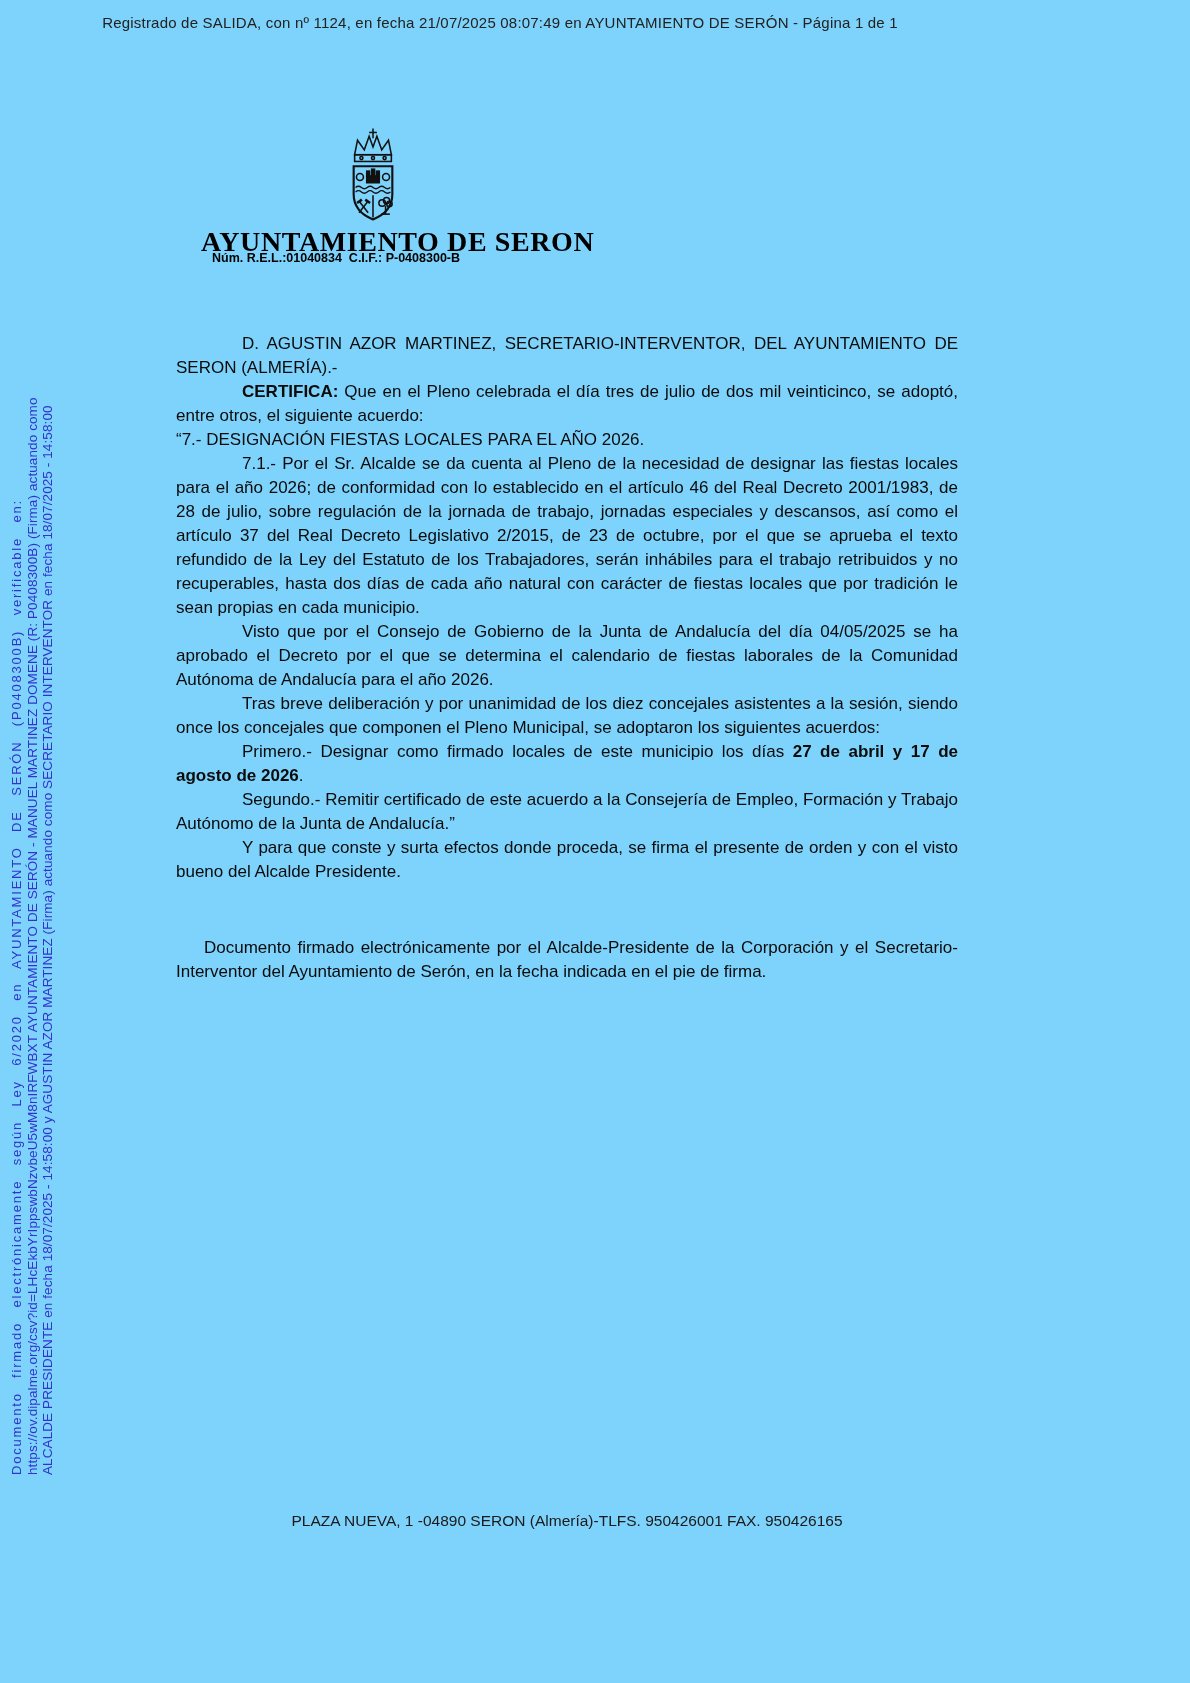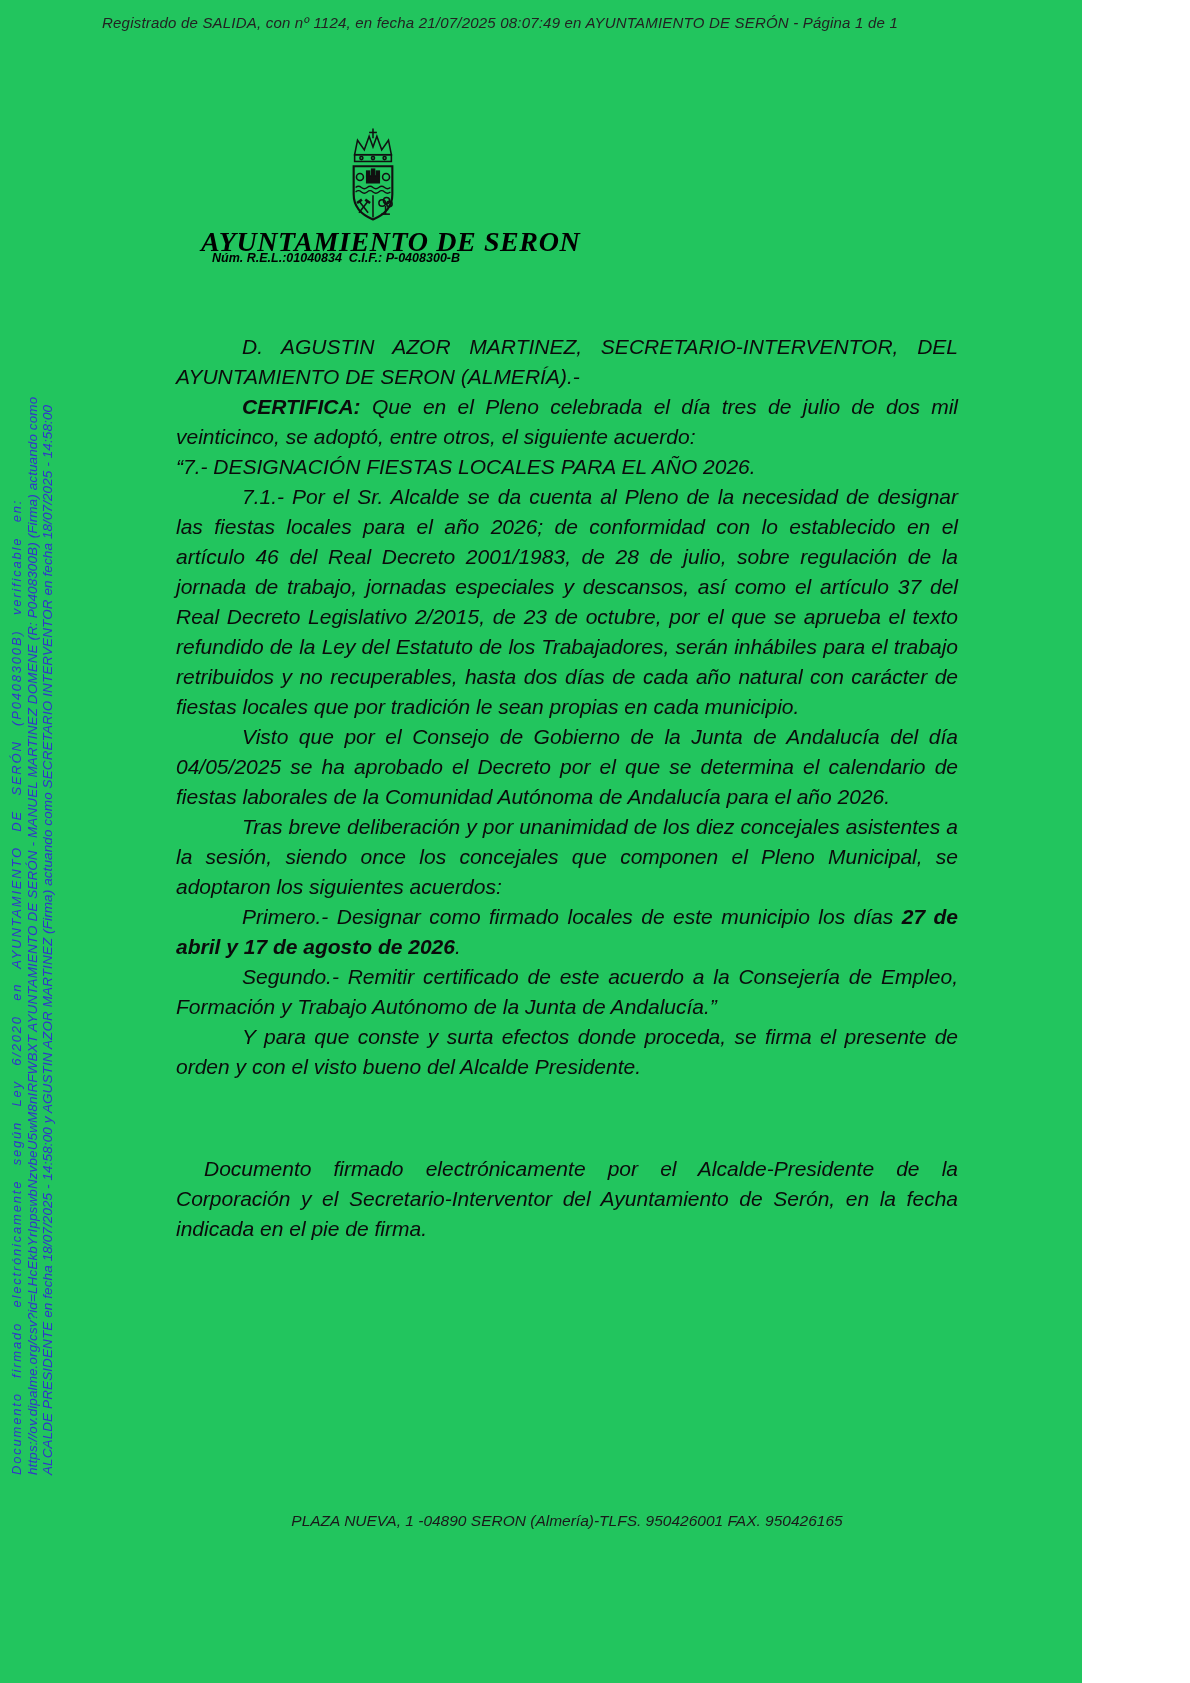--- a/index.html
+++ b/index.html
@@ -1,23 +1,22 @@
 <!DOCTYPE html>
 <html><head>
 <meta charset="utf-8">
 <style>
   html,body{margin:0;padding:0;background:#ffffff;}
   .page{
     position:relative;
-    width:1082px;height:1683px;
-    background:#22c55e;
+    width:1190px;height:1683px;
+    background:#7dd3fc;
     font-family:"Liberation Sans", sans-serif;
     color:#111;
     overflow:hidden;
-    font-style:italic;
   }
   .reg-header{
     position:absolute;top:14px;left:0;width:1000px;
     text-align:center;
     font-size:15px;color:#222;
     letter-spacing:.2px;
   }
   
   .sidebar{
     position:absolute;
@@ -40,27 +39,27 @@
     color:#000;
   }
   .lh-reg{
     position:absolute;left:212px;top:251px;width:420px;
     font-weight:bold;font-size:12.5px;color:#000;
     white-space:pre;
   }
   
   .docbody{
     position:absolute;left:176px;top:332px;width:782px;
-    font-size:21px;line-height:30px;color:#0b0b0b;
+    font-size:17px;line-height:24px;color:#0b0b0b;
     text-align:justify;text-align-last:left;
   }
   .docbody p{margin:0;}
   .docbody p.ind{text-indent:66px;}
   .docbody p.ind-sm{text-indent:28px;}
-  .docbody p.gap{margin-top:72px;}
+  .docbody p.gap{margin-top:52px;}
   .docbody b{font-weight:bold;}
   .footer{
     position:absolute;left:176px;top:1512px;width:782px;
     text-align:center;font-size:15.5px;color:#1a1a1a;
   }
 </style>
 </head>
 <body>
 
 <div class="page">

